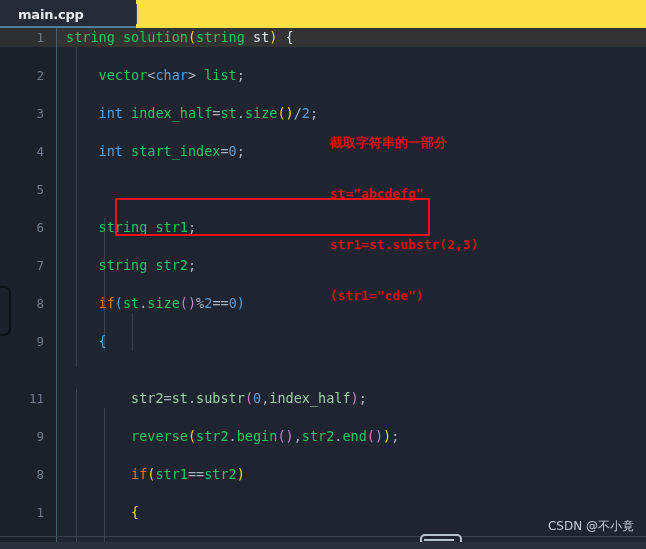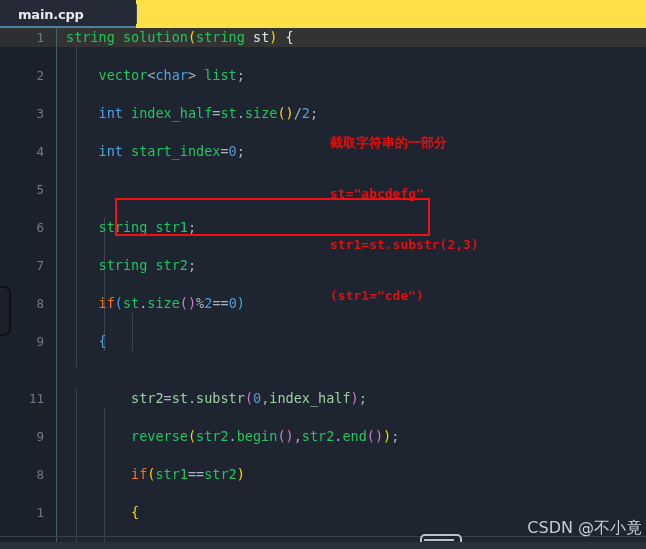--- a/index.html
+++ b/index.html
@@ -129,24 +129,24 @@
     position:absolute;left:420px;top:534px;width:38px;height:9px;
     border:2px solid #b9c3d0;border-radius:5px;background:#1e2430;
   }
   .hscroll:after{
     content:"";position:absolute;left:2px;top:2.5px;width:30px;height:2px;
     background:#b9c3d0;
   }
 
   
   .watermark{
-    position:absolute;right:4px;top:518px;
+    position:absolute;right:12px;top:518px;
     color:#c4ccd8;
     font-family:"DejaVu Sans","Liberation Sans",sans-serif;
-    font-size:16px;white-space:pre;
+    font-size:12px;white-space:pre;
   }
 </style>
 </head>
 <body>
 
 <div class="window">
 
   <div class="tabbar">
     <div class="tab">
       <span class="tab-label">main.cpp</span>

